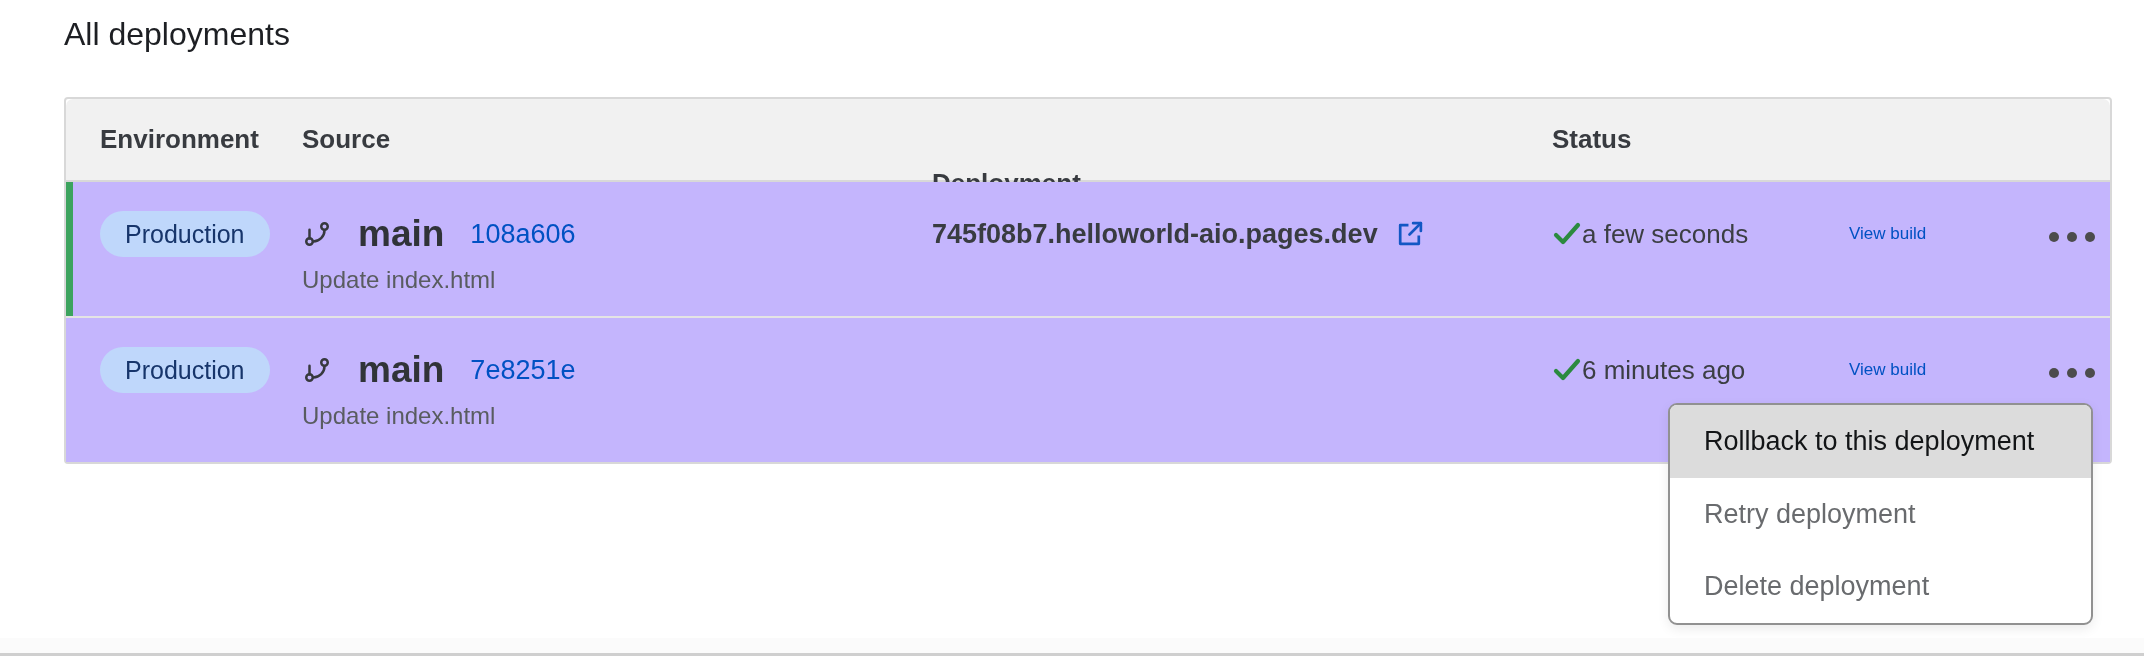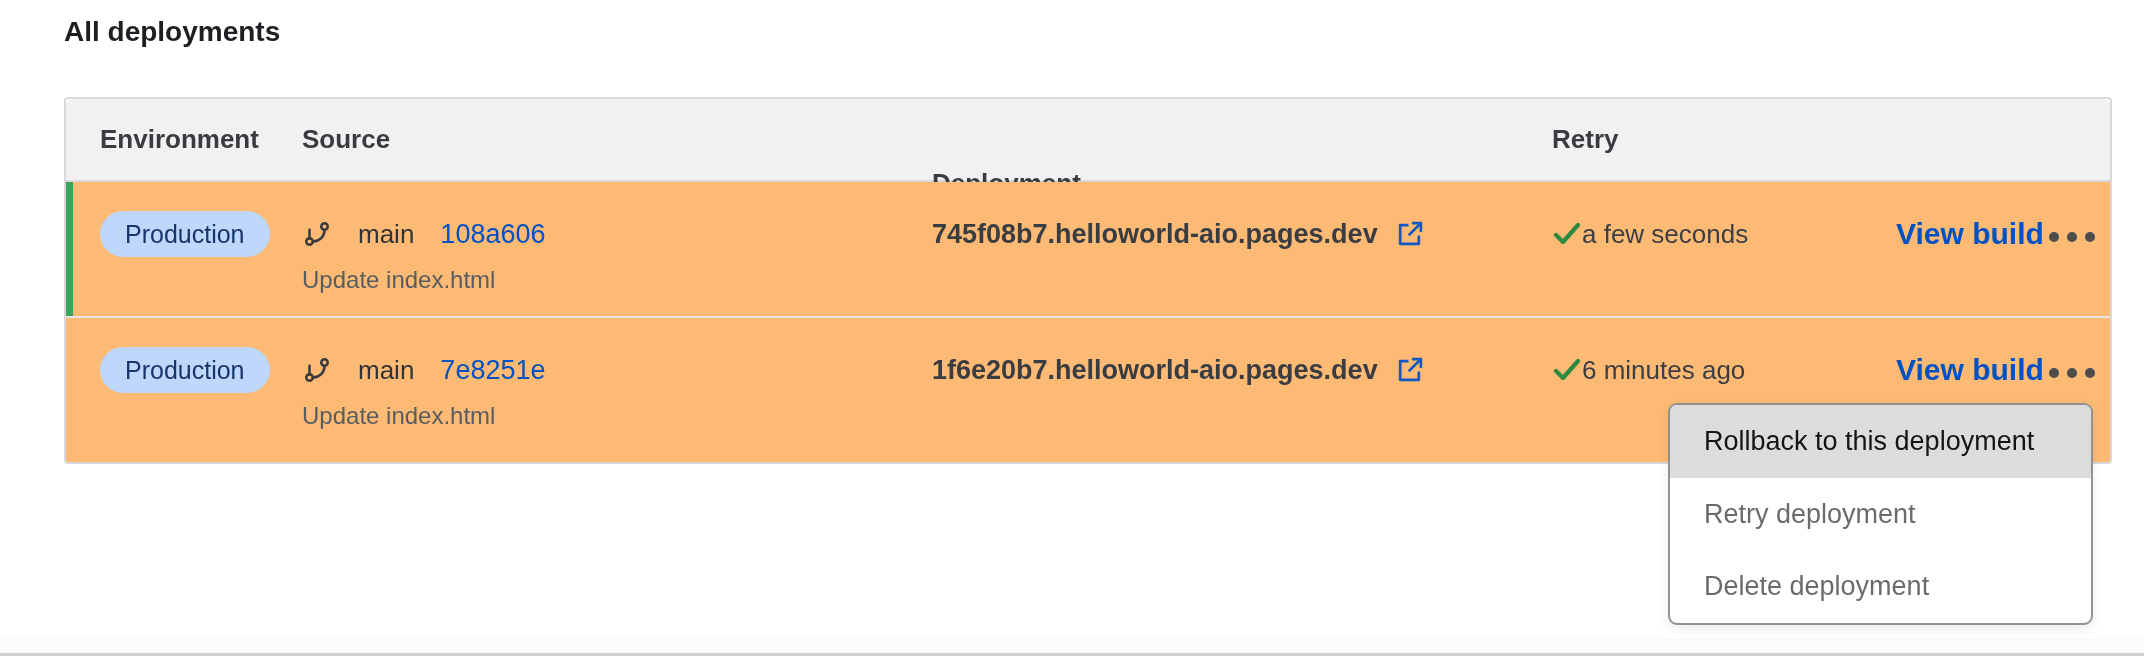--- a/index.html
+++ b/index.html
@@ -7,21 +7,21 @@
     width:2144px; height:662px;
     background:#ffffff;
     font-family:"Liberation Sans", sans-serif;
     position:relative;
     overflow:hidden;
     color:#26292e;
   }
 
   .page-title {
     position:absolute; left:64px; top:16px;
-    font-size:28px; font-weight:bold; color:#1d1f23;text-align:right;
+    font-size:32px; font-weight:normal; color:#1d1f23;text-align:right;
   }
 
   
   .card {
     position:absolute; left:64px; top:97px;
     width:2044px; height:363px;
     border:2px solid #d8d8d8;
     border-radius:4px;
     background:#ffffff;
     box-sizing:content-box;
@@ -35,61 +35,61 @@
   .th {
     position:absolute; top:0; height:81px; line-height:81px;
     font-size:26px; font-weight:bold; color:#383b40;
     white-space:nowrap;
   }
   .th-env    { left:34px; }
   .th-src    { left:236px; }
   .th-dep    { left:866px;margin-top:44px; }
   .th-status { left:1486px; }
 
-  .row { position:relative; height:134px; background:#fdba74; }
+  .row { position:relative; height:134px; background:#c4b5fd; }
   .row.second { height:144px; border-top:2px solid #e4e4e4; }
   .row.current::before {
     content:""; position:absolute; left:0; top:0; bottom:0; width:7px;
     background:#3ca35e;
   }
 
   .env-badge {
     position:absolute; left:34px; top:29px;
     height:46px; line-height:46px; padding:0 25px;
     background:#bfd7fb; color:#17356b;
     font-size:25px; border-radius:999px; white-space:nowrap;
   }
 
   .source-line {
     position:absolute; left:236px; top:30px; height:44px;
     display:flex; align-items:center; gap:26px; white-space:nowrap;
   }
-  .branch-name { font-size:26px; font-weight:normal; color:#303338; }
+  .branch-name { font-size:37px; font-weight:bold; color:#303338; }
   .hash-link   { font-size:27px; color:#0051c3; cursor:pointer; }
   .commit-msg  {
     position:absolute; left:236px; top:84px;
     font-size:24px; color:#595c60; white-space:nowrap;
   }
 
   .deploy-line {
     position:absolute; left:866px; top:30px; height:44px;
     display:flex; align-items:center; gap:16px; white-space:nowrap;
   }
   .deploy-url { font-size:27px; color:#393c41;font-weight:bold; }
   .ext-link { display:inline-flex; cursor:pointer; }
 
   .status-line {
     position:absolute; left:1486px; top:30px; height:44px;
     display:flex; align-items:center; white-space:nowrap;
   }
   .status-text { font-size:26px; color:#3b3e43; }
 
   .view-build {
-    position:absolute; left:1830px; top:30px; height:44px; line-height:44px;
-    font-size:30px; color:#0051c3; cursor:pointer; white-space:nowrap;font-weight:bold;
+    position:absolute; left:1783px; top:30px; height:44px; line-height:44px;
+    font-size:17px; color:#0051c3; cursor:pointer; white-space:nowrap;
   }
 
   .more-btn {
     position:absolute; left:1975px; top:42px;
     display:flex; gap:8px; padding:8px; cursor:pointer;
   }
   .dot { width:10px; height:10px; border-radius:50%; background:#4c4c4c; }
 
   
   .context-menu {
@@ -125,21 +125,21 @@
 </head>
 <body>
 
 <div class="page-title">All deployments</div>
 
 <div class="card">
   <div class="card-header">
     <div class="th th-env">Environment</div>
     <div class="th th-src">Source</div>
     <div class="th th-dep">Deployment</div>
-    <div class="th th-status">Retry</div>
+    <div class="th th-status">Status</div>
   </div>
 
   <div class="row current">
     <div class="env-badge">Production</div>
     <div class="source-line">
       <span class="icon">
         <svg width="30" height="30" viewBox="0 0 24 24" fill="none" stroke="#37393e" stroke-width="2" stroke-linecap="round" stroke-linejoin="round">
           <line x1="6" y1="8.5" x2="6" y2="15.5"></line>
           <circle cx="18" cy="6" r="2.6"></circle>
           <circle cx="6" cy="18" r="2.6"></circle>
@@ -186,30 +186,20 @@
           <line x1="6" y1="8.5" x2="6" y2="15.5"></line>
           <circle cx="18" cy="6" r="2.6"></circle>
           <circle cx="6" cy="18" r="2.6"></circle>
           <path d="M18 9a9 9 0 0 1-9 9"></path>
         </svg>
       </span>
       <span class="branch-name">main</span>
       <span class="hash-link">7e8251e</span>
     </div>
     <div class="commit-msg">Update index.html</div>
-    <div class="deploy-line">
-      <span class="deploy-url">1f6e20b7.helloworld-aio.pages.dev</span>
-      <span class="ext-link">
-        <svg width="31" height="31" viewBox="0 0 30 30" fill="none" stroke="#1257c4" stroke-width="2.6" stroke-linejoin="round">
-          <path d="M14 6 H6 V24 H24 V16"></path>
-          <path d="M15 15 L26 4" stroke-linecap="round"></path>
-          <path d="M18.5 4 H26 V11.5" stroke-linecap="round"></path>
-        </svg>
-      </span>
-    </div>
     <div class="status-line">
       <span>
         <svg width="30" height="30" viewBox="0 0 30 30" fill="none" stroke="#2b8a3f" stroke-width="4.2" stroke-linecap="round" stroke-linejoin="round">
           <path d="M4 16 L11 23 L26 6"></path>
         </svg>
       </span>
       <span class="status-text">6 minutes ago</span>
     </div>
     <div class="view-build">View build</div>
     <div class="more-btn">

